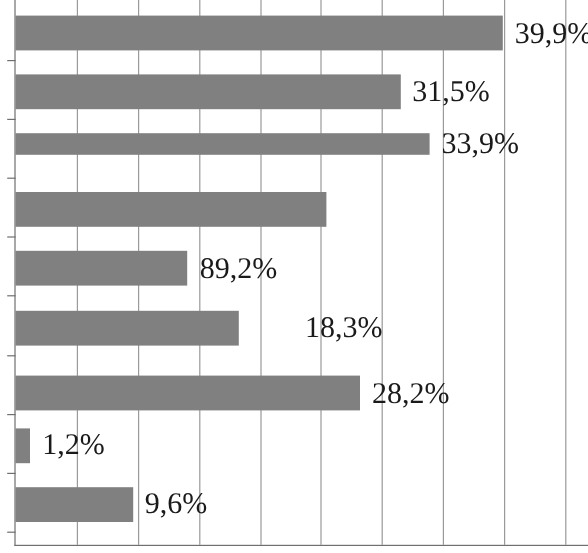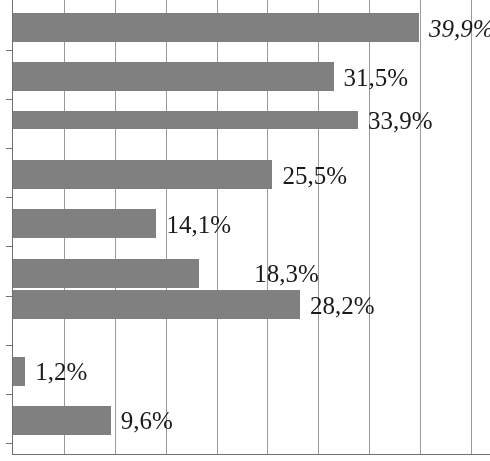--- a/index.html
+++ b/index.html
@@ -89,45 +89,44 @@
         <div class="gridline" style="left: 101.75px;"></div>
         <div class="gridline" style="left: 152.625px;"></div>
         <div class="gridline" style="left: 203.5px;"></div>
         <div class="gridline" style="left: 254.375px;"></div>
         <div class="gridline" style="left: 305.25px;"></div>
         <div class="gridline" style="left: 356.125px;"></div>
         <div class="gridline" style="left: 407px;"></div>
         <div class="gridline" style="left: 457.875px;"></div>
       </div>
     <div id="bars">
-        <div class="bar-row" style="top: 13px; height: 29px; font-style: italic;">
+        <div class="bar-row" style="top: 13px; height: 29px;">
           <div class="bar" title="39,9%" style="width: 405.983px; background: rgb(128, 128, 128);"></div>
           <div class="bar-label" style="left: 415.983px; color: rgb(26, 26, 26);">39,9%</div>
         </div>
         <div class="bar-row" style="top: 62.1px; height: 29px; padding-left: 26px;">
           <div class="bar" title="31,5%" style="width: 320.512px; background: rgb(128, 128, 128);"></div>
           <div class="bar-label" style="left: 330.512px; color: rgb(26, 26, 26);">31,5%</div>
         </div>
         <div class="bar-row" style="top: 111.2px; height: 18px;">
           <div class="bar" title="33,9%" style="width: 344.933px; background: rgb(128, 128, 128);"></div>
           <div class="bar-label" style="left: 354.933px; color: rgb(26, 26, 26);">33,9%</div>
         </div>
         <div class="bar-row" style="top: 160.3px; height: 29px;">
           <div class="bar" title="25,5%" style="width: 259.462px; background: rgb(128, 128, 128);"></div>
-          <div class="bar-label" style="left: 269.462px; color: rgb(26, 26, 26);">25,5%</div>
         </div>
         <div class="bar-row" style="top: 209.4px; height: 29px;">
           <div class="bar" title="14,1%" style="width: 143.468px; background: rgb(128, 128, 128);"></div>
-          <div class="bar-label" style="left: 153.468px; color: rgb(26, 26, 26);">14,1%</div>
+          <div class="bar-label" style="left: 153.468px; color: rgb(26, 26, 26);">89,2%</div>
         </div>
         <div class="bar-row" style="top: 258.5px; height: 29px;">
           <div class="bar" title="18,3%" style="width: 186.202px; background: rgb(128, 128, 128);"></div>
           <div class="bar-label" style="left: 196.202px; color: rgb(26, 26, 26); margin-left: 45px;">18,3%</div>
         </div>
-        <div class="bar-row" style="top: 290px; height: 29px; padding-left: 39px;">
+        <div class="bar-row" style="top: 313px; height: 29px; padding-left: 39px;">
           <div class="bar" title="28,2%" style="width: 286.935px; background: rgb(128, 128, 128);"></div>
           <div class="bar-label" style="left: 296.935px; color: rgb(26, 26, 26);">28,2%</div>
         </div>
         <div class="bar-row" style="top: 356.7px; height: 29px;">
           <div class="bar" title="1,2%" style="width: 12.21px; background: rgb(128, 128, 128);"></div>
           <div class="bar-label" style="left: 22.21px; color: rgb(26, 26, 26);">1,2%</div>
         </div>
         <div class="bar-row" style="top: 405.8px; height: 29px; text-decoration: underline;">
           <div class="bar" title="9,6%" style="width: 97.68px; background: rgb(128, 128, 128);"></div>
           <div class="bar-label" style="left: 107.68px; color: rgb(26, 26, 26);">9,6%</div>

